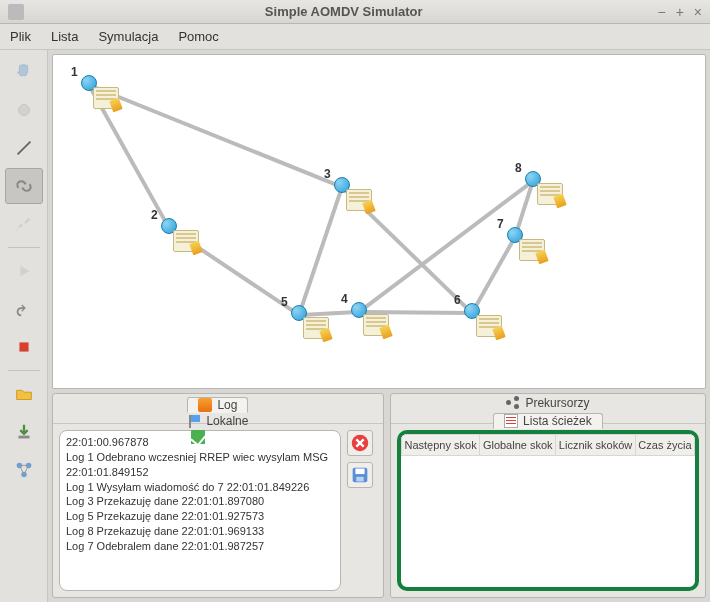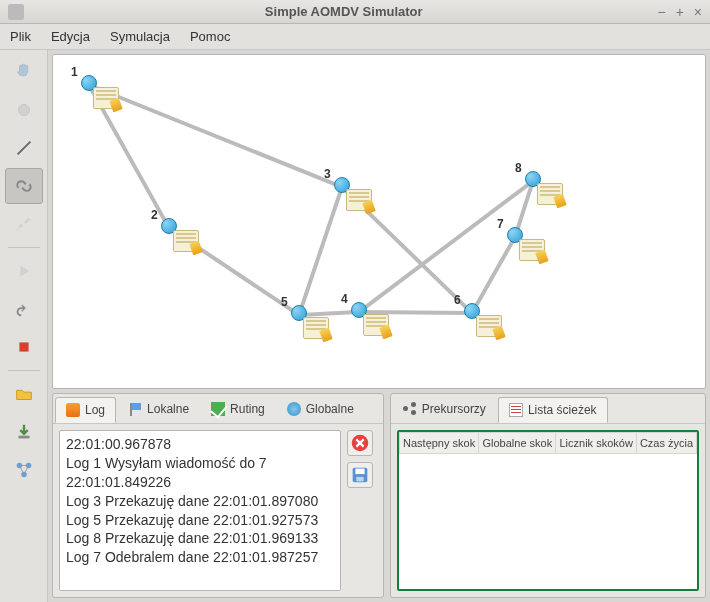--- a/index.html
+++ b/index.html
@@ -30,63 +30,63 @@
 .edge { position: absolute; background: #bbb; height: 4px; transform-origin: 0 50%; border-radius: 2px; }
 .noteicon { position: absolute; width: 26px; height: 22px; background: #f5f0d8; border: 1px solid #c8b880; border-radius: 2px; }
 .noteicon::before { content: ""; position: absolute; left: 2px; top: 2px; right: 2px; height: 2px; background: #d8c890; box-shadow: 0 4px 0 #d8c890, 0 8px 0 #d8c890; }
 .noteicon::after { content: ""; position: absolute; right: -3px; bottom: -3px; width: 10px; height: 12px; background: linear-gradient(#f8d050,#e8a020); border-radius: 1px; transform: rotate(-20deg); }
 
 .panels { display: flex; gap: 6px; height: 205px; }
 .panel { background: #e8e6e2; border: 1px solid #b8b6b2; border-radius: 3px; display: flex; flex-direction: column; }
 .panel-left { flex: 1.05; }
 .panel-right { flex: 1; }
 
-.tabs { display: flex; gap: 2px; padding: 2px; height: 30px; border-bottom: 1px solid #c8c6c2; align-items: center; }
+.tabs { display: flex; gap: 2px; padding: 2px; height: 30px; border-bottom: 1px solid #c8c6c2; align-items: center; flex-direction: column; }
 .tab { height: 26px; padding: 0 10px; display: flex; align-items: center; gap: 5px; font-size: 12px; color: #444; border-radius: 3px 3px 0 0; cursor: pointer; }
 .tab.active { background: #f4f2ee; border: 1px solid #b8b6b2; border-bottom-color: #f4f2ee; position: relative; top: 1px; }
 .tabicon { width: 14px; height: 14px; display: inline-block; }
 .ti-orange { background: linear-gradient(#f8a030,#e87010); border-radius: 2px; }
 .ti-green { background: #4caf50; position: relative; }
 .ti-green::after { content:""; position:absolute; left:3px; top:0; width:8px; height:13px; border-right:2px solid #fff; border-bottom:2px solid #fff; transform: rotate(40deg); }
 .ti-flag { position: relative; }
 .ti-flag::before { content:""; position:absolute; left:2px; top:1px; width:2px; height:13px; background:#888; }
 .ti-flag::after { content:""; position:absolute; left:4px; top:1px; width:9px; height:7px; background:#5aa0e8; }
 .ti-globe { background: radial-gradient(#7ec8f0,#3a90c8); border-radius:50%; }
 .ti-list { background:#fff; border:1px solid #aaa; position:relative; }
 .ti-list::before { content:""; position:absolute; left:1px; top:2px; right:1px; height:1px; background:#d84040; box-shadow: 0 3px 0 #d84040, 0 6px 0 #d84040; }
 .ti-share { position:relative; }
 .ti-share::before { content:""; position:absolute; width:5px; height:5px; background:#666; border-radius:50%; left:0; top:4px; box-shadow: 8px -4px 0 #666, 8px 4px 0 #666; }
 
 .panel-body { flex: 1; display: flex; padding: 6px; gap: 6px; }
-.logbox { flex: 1; background: #fff; border: 1px solid #b8b6b2; border-radius: 2px; padding: 4px 6px; font-size: 14px; color: #333; overflow: hidden; line-height: 1.35; }
+.logbox { flex: 1; background: #fff; border: 1px solid #b8b6b2; border-radius: 8px; padding: 4px 6px; font-size: 11px; color: #333; overflow: hidden; line-height: 1.35; }
 .logbtns { display: flex; flex-direction: column; gap: 6px; width: 30px; }
 .logbtn { width: 26px; height: 26px; background: #f0eeea; border: 1px solid #b8b6b2; border-radius: 3px; display: flex; align-items: center; justify-content: center; cursor: pointer; }
 
-.table-wrap { flex: 1; background: #fff; border: 2px solid #15803d; border-radius: 2px; overflow: hidden; }
+.table-wrap { flex: 1; background: #fff; border: 4px solid #15803d; border-radius: 10px; overflow: hidden; }
 table { width: 100%; border-collapse: collapse; font-size: 11px; }
 th { background: #f0eeea; border: 1px solid #d8d6d2; padding: 4px 2px; font-weight: normal; color: #444; }
 
 svg.ico { width: 22px; height: 22px; }
 </style>
 </head>
 <body>
 
 <div class="titlebar">
   <span class="titlebar-icon"></span>
   <span class="titlebar-title">Simple AOMDV Simulator</span>
   <div class="winbtns">
     <span class="winbtn">−</span>
     <span class="winbtn">+</span>
     <span class="winbtn">×</span>
   </div>
 </div>
 
 <div class="menubar">
   <span>Plik</span>
-  <span>Edycja</span>
+  <span>Lista</span>
   <span>Symulacja</span>
   <span>Pomoc</span>
 </div>
 
 <div class="main">
   <div class="toolbar" id="toolbar">
       <div class="tool disabled">
         <svg class="ico" viewBox="0 0 24 24">
           <path d="M7 12 V6 a1.5 1.5 0 0 1 3 0 V5 a1.5 1.5 0 0 1 3 0 V6 a1.5 1.5 0 0 1 3 0 v6 l-2 4 h-6 l-3-4 z" fill="#6aa0d8" stroke="#4a80b8"></path>
         </svg>
@@ -203,20 +203,21 @@
             <span>Ruting</span>
           </div>
           <div class="tab">
             <span class="tabicon ti-globe"></span>
             <span>Globalne</span>
           </div>
         </div>
         <div class="panel-body">
           <div class="logbox" id="logbox">
               <div>22:01:00.967878</div>
+              <div>Log 1  Odebrano wczesniej RREP wiec wysylam MSG 22:01:01.849152</div>
               <div>Log 1 Wysyłam wiadomość do 7 22:01:01.849226</div>
               <div>Log 3 Przekazuję dane 22:01:01.897080</div>
               <div>Log 5 Przekazuję dane 22:01:01.927573</div>
               <div>Log 8 Przekazuję dane 22:01:01.969133</div>
               <div>Log 7 Odebralem dane 22:01:01.987257</div>
             </div>
           <div class="logbtns">
             <div class="logbtn">
               <svg class="ico" viewBox="0 0 24 24">
                   <circle cx="12" cy="12" r="9" fill="#e84040"></circle>

